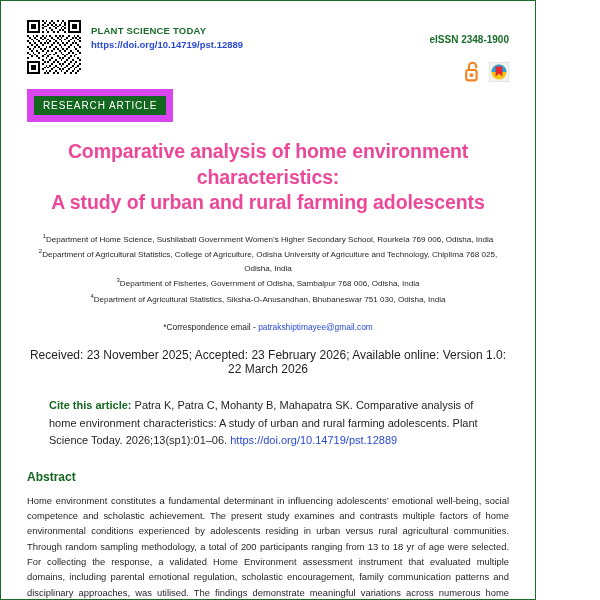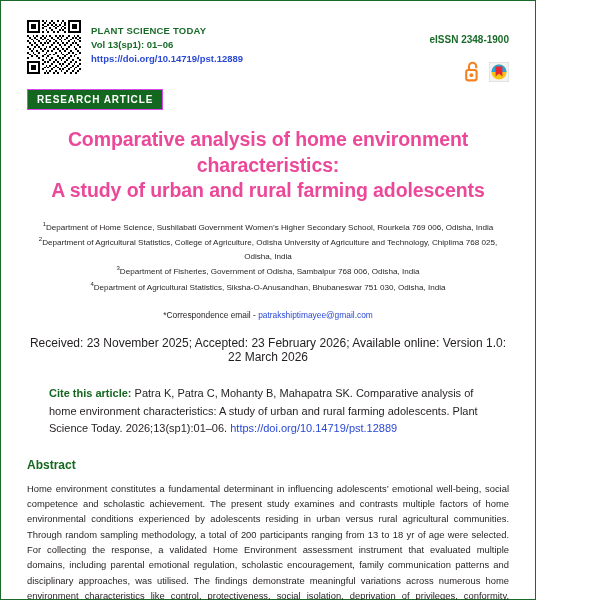--- a/index.html
+++ b/index.html
@@ -86,24 +86,24 @@
   .oa-icon { display: block; }
   .crossmark { display: block; }
 
   
   .tag-row { margin-top: 6px; }
   .tag {
     display: inline-block;
     background: #14671f;
     color: #ffffff;
     font-size: 10px;
-    font-weight: bold;
+    font-weight: normal;
     letter-spacing: .9px;
     padding: 4px 9px 4px 9px;
-    border: 1px solid #d946ef;
+    border: 7px solid #d946ef;
   }
 
   
   .title {
     margin: 17px 10px 0 10px;
     text-align: center;
     color: #ec4899;
     font-size: 19.5px;
     font-weight: bold;
     line-height: 1.32;
@@ -416,21 +416,20 @@
             <rect x="14" y="28" width="1" height="1"></rect>
               <rect x="16" y="28" width="1" height="1"></rect>
             <rect x="20" y="28" width="1" height="1"></rect>
               <rect x="23" y="28" width="1" height="1"></rect>
             <rect x="26" y="28" width="1" height="1"></rect>
           </g>
         </svg>
 
         <div class="journal-block">
           <div class="journal-name">PLANT SCIENCE TODAY</div>
-          <div class="journal-vol">Vol 13(sp1): 01–06</div>
           <a class="journal-doi" href="#">https://doi.org/10.14719/pst.12889</a>
         </div>
       </div>
 
       <div class="masthead-right">
         <div class="eissn">eISSN 2348-1900</div>
         <div class="badges">
           <svg class="oa-icon" width="17" height="22" viewBox="0 0 17 22">
             <path d="M5 9 L5 5.4 A3.6 3.6 0 0 1 12.2 5.4 L12.2 7.2" fill="none" stroke="#f58220" stroke-width="2.1"></path>
             <rect x="2.2" y="9" width="10.4" height="10.4" rx="2.1" fill="none" stroke="#f58220" stroke-width="2.1"></rect>

